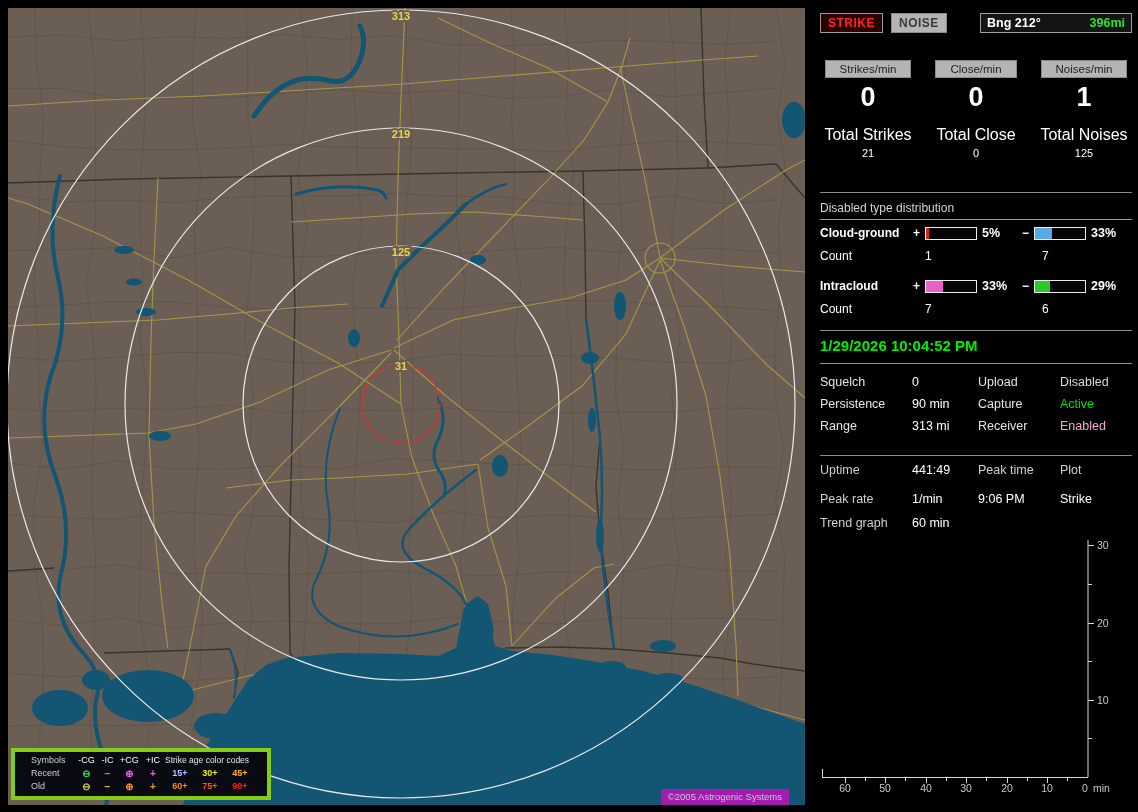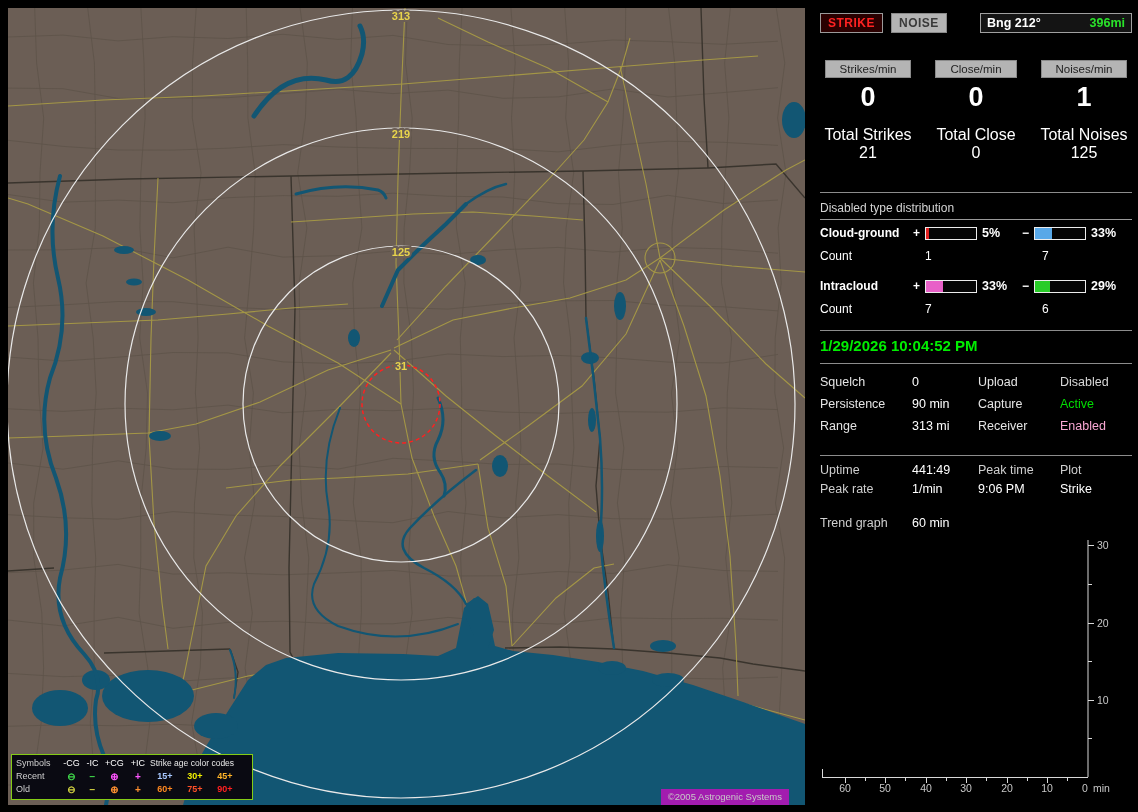--- a/index.html
+++ b/index.html
@@ -1,22 +1,22 @@
 <!DOCTYPE html>
 <html><head>
 <meta charset="utf-8">
 <style>
   html,body{margin:0;padding:0;width:1138px;height:812px;background:#000;overflow:hidden;
     font-family:"Liberation Sans", sans-serif;position:relative;}
   
   #map{position:absolute;left:8px;top:8px;width:797px;height:797px;background:#6b5e55;overflow:hidden;}
   #map svg{position:absolute;left:0;top:0;}
   
-  .legend{position:absolute;left:3px;bottom:5px;width:232px;background:#0a0a12;border:1px solid #84cc16;
-    padding:2px 4px 3px 4px;z-index:5;}
+  .legend{position:absolute;left:3px;bottom:5px;width:232px;background:#0a0a12;border:4px solid #84cc16;
+    padding:2px 4px 3px 16px;z-index:5;}
   .lg{display:grid;grid-template-columns:45px 21px 21px 23px 24px 30px 30px 30px;font-size:9px;line-height:13px;color:#e0e0e0;}
   .lg .hdr{color:#cfcfcf;}
   .lg .pol{color:#ffffff;text-align:center;}
   .lg .agehdr{grid-column:span 3;font-size:8.5px;color:#e8e8e8;white-space:nowrap;}
   .lg .sym{font-size:10px;font-weight:bold;text-align:center;}
   .lg .age{font-weight:bold;text-align:center;}
   .lg .rowlab{color:#cfcfcf;}
   .copyright{position:absolute;right:16px;bottom:0;background:#a21caf;color:#c8c8c8;font-size:9.5px;
     padding:2px 7px 3px 7px;z-index:5;}
   
@@ -25,42 +25,42 @@
   .btn{font-family:"Liberation Sans",sans-serif;font-weight:bold;font-size:12px;padding:2px 7px;cursor:pointer;}
   .btn.strike{background:#2a0000;color:#ff2222;border:1px solid #9a9a9a;margin-right:8px;letter-spacing:.5px;}
   .btn.noise{background:#b4b4b4;color:#3a3a3a;border:1px solid #8a8a8a;letter-spacing:.5px;}
   .bng{margin-left:auto;width:138px;background:#141414;border:1px solid #a0a0a0;display:flex;
     justify-content:space-between;padding:2px 6px;font-weight:bold;font-size:12.5px;}
   .rates{position:absolute;left:0;top:60px;width:324px;display:flex;}
   .rate-col{width:108px;text-align:center;}
   .rate-badge{display:inline-block;background:#b4b4b4;color:#222;border:1px solid #8a8a8a;font-size:11.5px;padding:2px 14px;}
   .rate-value{margin-top:5px;font-size:27px;font-weight:bold;line-height:28px;}
   .total-label{margin-top:17px;font-size:16px;line-height:14px;}
-  .total-value{margin-top:4px;font-size:16px;line-height:14px;}
+  .total-value{margin-top:4px;font-size:11px;line-height:14px;}
   #panel .sep{position:absolute;left:6px;width:312px;height:0;border-top:1px solid #8c8c8c;}
   .s1{top:192px}.s2{top:330px}.s3{top:363px}.s4{top:455px}
   .dist-title{position:absolute;left:6px;top:201px;width:312px;color:#d4d4d4;
     border-bottom:1px solid #9a9a9a;padding-bottom:4px;}
   .dist{position:absolute;left:6px;top:225px;width:312px;}
   .dist-row{display:flex;align-items:center;height:16px;margin-bottom:8px;}
   .d-name{width:93px;font-weight:bold;}
   .d-sign{width:12px;font-weight:bold;}
   .bar{display:inline-block;width:50px;height:11px;border:1px solid #ececec;background:#050505;margin-right:3px;}
   .bar .fill{display:block;height:100%;width:0;}
   .d-pct{width:40px;font-weight:bold;font-size:12.5px;padding-left:2px;}
   .count-row{display:flex;height:16px;margin-bottom:13px;}
   .c-label{width:93px;}
   .c-v1{width:105px;padding-left:12px;}
   .c-v2{padding-left:12px;}
   .time{position:absolute;left:6px;top:337px;font-size:15px;font-weight:bold;}
   .settings{position:absolute;left:6px;top:375px;width:312px;display:grid;
     grid-template-columns:92px 66px 82px 72px;row-gap:7px;font-size:12.5px;line-height:15px;}
   .settings .lab{color:#e4e4e4;}
   .stats2{position:absolute;left:6px;top:463px;width:312px;display:grid;
-    grid-template-columns:92px 66px 82px 72px;row-gap:4px;font-size:12.5px;line-height:15px;}
+    grid-template-columns:92px 66px 82px 72px;row-gap:14px;font-size:12.5px;line-height:15px;}
   .glab{color:#cfcfcf;}
   .trend-caption{position:absolute;left:6px;top:516px;display:flex;font-size:12.5px;}
   .trend-caption .glab{width:92px;}
   #trend{position:absolute;left:0;top:535px;width:324px;height:272px;}
 </style>
 </head>
 <body>
 
 <div id="map">
   <svg width="797" height="797" viewBox="0 0 797 797">

